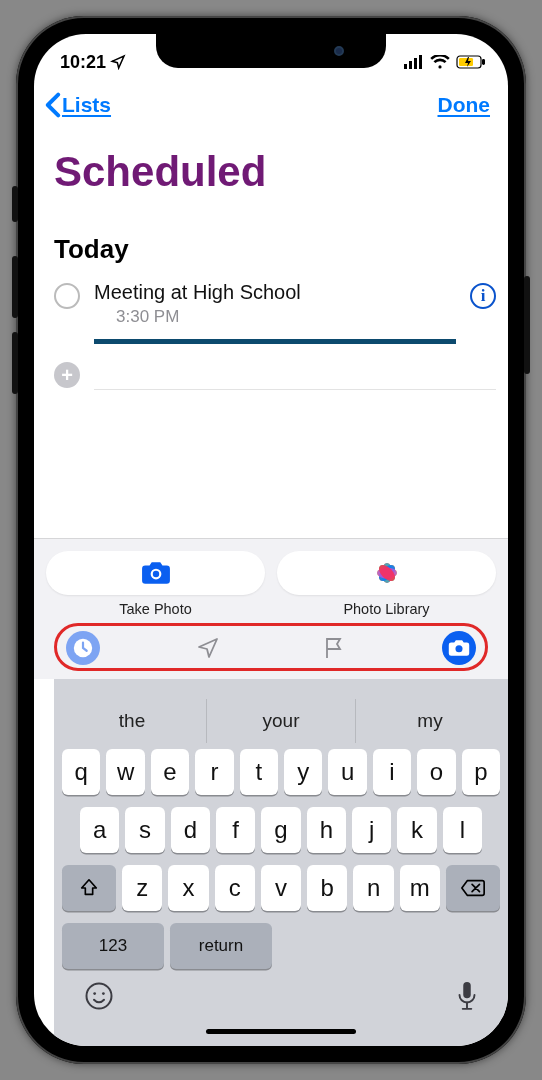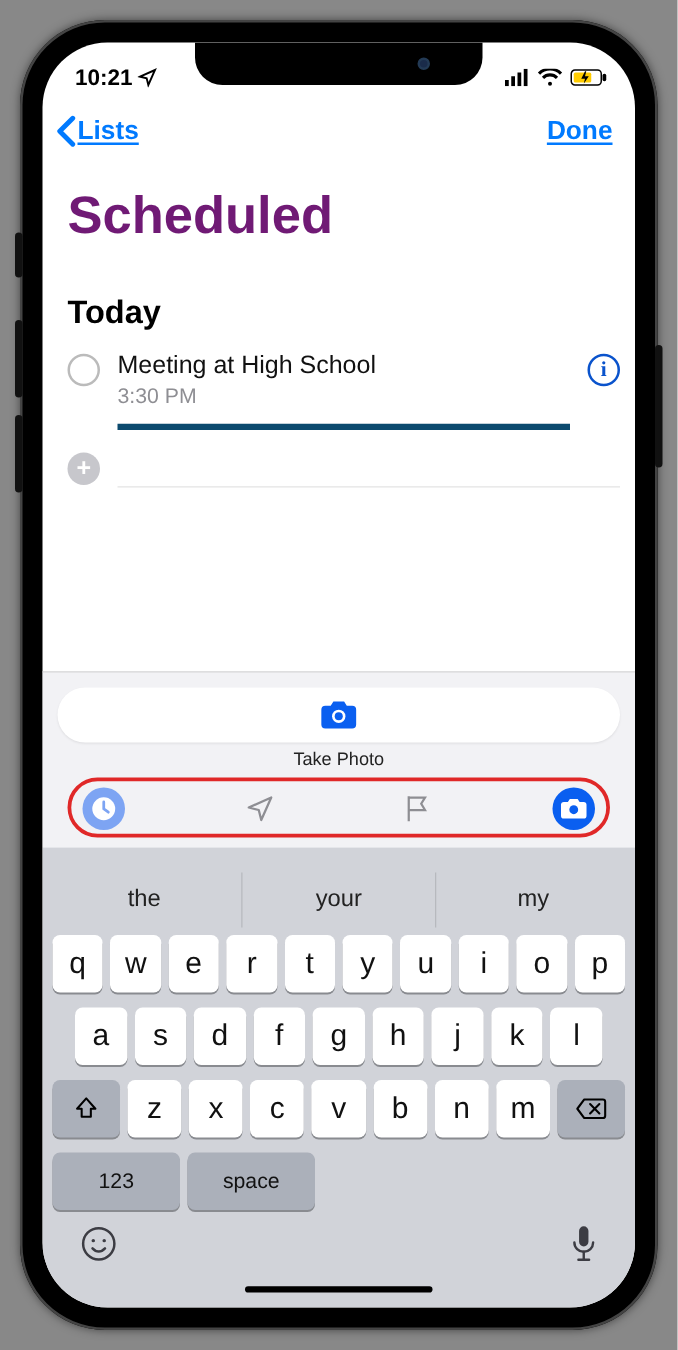--- a/index.html
+++ b/index.html
@@ -88,21 +88,21 @@
     }
     .complete-circle {
       width: 26px; height: 26px;
       border: 2px solid #bbb;
       border-radius: 50%;
       margin-top: 2px;
       flex-shrink: 0;
     }
     .reminder-body { flex: 1; border-bottom: 5px solid #0c4a6e; padding-bottom:12px;}
     .reminder-title { font-size: 20px; color: #111; }
-    .reminder-time { font-size: 17px; color: #8e8e93; margin-top: 3px; }
+    .reminder-time { font-size: 17px; color: #8e8e93; margin-top: 3px; margin-left: 22px; }
     .info-btn { width: 26px; height: 26px; border: 2px solid #0a53cc; color:#0a53cc; border-radius: 50%; display:flex; justify-content:center; align-items:center; font-weight:700; font-family: ui-serif, Georgia, serif; font-size:17px; margin-top:2px;}
     .add-row { display:flex; align-items:center; gap:14px; padding: 8px 12px 8px 20px;}
     .add-row .line { flex:1; border-bottom:1px solid #e3e3e3; height:30px; }
     .add-circle { width:26px; height:26px; background:#c7c7cc; border-radius:50%; display:flex; justify-content:center; align-items:center; color:#fff; font-weight:800; font-size:20px;}
     .spacer { flex: 1; }
 
     .attach-bar {
       background: #f2f2f5;
       border-top: 1px solid #d6d6d8;
       padding: 12px 12px 4px 12px;
@@ -124,21 +124,21 @@
     .tool-row::before {
       content:"";
       position:absolute;
       top:-4px; left:8px; right:8px; bottom:4px;
       border: 3px solid #e02828;
       border-radius: 26px;
       pointer-events: none;
     }
     .tool-btn { width:34px; height:34px; display:flex; justify-content:center; align-items:center; border-radius:17px;}
 
-    .keyboard { background: #d1d3d9; padding: 20px 4px 10px 4px; }
+    .keyboard { background: #d1d3d9; padding: 20px 4px 10px 4px; margin-left: 20px; }
     .sugg-row { display:flex; height:44px; }
     .sugg { flex:1; display:flex; justify-content:center; align-items:center; font-size:19px; color:#222; border-right:1px solid #b7b9be; }
     .sugg:last-child { border-right:none;}
     .key-row { display:flex; gap:6px; padding: 6px 4px; justify-content:center;}
     .key { background:#fff; border-radius:6px; box-shadow:0 1.5px 0 #898b90; height:46px; display:flex; justify-content:center; align-items:center; font-size:24px; color:#111; flex:1;}
     .row2 { padding-left:22px; padding-right:22px;}
     .row3 .key.shift, .row3 .key.del { flex: 0 0 54px; background:#abb0ba;}
     .bottom-row { display:flex; gap:6px; padding:6px 4px;}
     .bottom-row .key { font-size:17px;}
     .bottom-row .space { flex:3;}
@@ -220,20 +220,37 @@
         <div class="attach-item">
           <div class="attach-pill">
             <svg width="30" height="24" viewBox="0 0 28 22" fill="#0a5ff0">
                 <path d="M10 1l-2 3H4a3 3 0 00-3 3v11a3 3 0 003 3h20a3 3 0 003-3V7a3 3 0 00-3-3h-4l-2-3h-8z"></path>
                 <circle cx="14" cy="12" r="5" fill="#fff"></circle>
                 <circle cx="14" cy="12" r="3" fill="#0a5ff0"></circle>
               </svg>
           </div>
           <div class="attach-label">Take Photo</div>
         </div>
+        <div class="attach-item">
+          <div class="attach-pill">
+            <svg width="28" height="28" viewBox="0 0 28 28">
+                <g transform="translate(14 14)">
+                  <ellipse rx="5.5" ry="10" fill="#ff3b30" opacity=".85"></ellipse>
+                  <ellipse rx="5.5" ry="10" fill="#ff9500" opacity=".85" transform="rotate(45)"></ellipse>
+                  <ellipse rx="5.5" ry="10" fill="#ffcc00" opacity=".85" transform="rotate(90)"></ellipse>
+                  <ellipse rx="5.5" ry="10" fill="#34c759" opacity=".85" transform="rotate(135)"></ellipse>
+                  <ellipse rx="5.5" ry="10" fill="#30b0c7" opacity=".85" transform="rotate(180)"></ellipse>
+                  <ellipse rx="5.5" ry="10" fill="#007aff" opacity=".85" transform="rotate(225)"></ellipse>
+                  <ellipse rx="5.5" ry="10" fill="#af52de" opacity=".85" transform="rotate(270)"></ellipse>
+                  <ellipse rx="5.5" ry="10" fill="#ff2d55" opacity=".85" transform="rotate(315)"></ellipse>
+                </g>
+              </svg>
+          </div>
+          <div class="attach-label">Photo Library</div>
+        </div>
       </div>
 
       <div class="tool-row">
         <div class="tool-btn" style="background:#7da4f3;">
           <svg width="22" height="22" viewBox="0 0 24 24" fill="#fff">
               <circle cx="12" cy="12" r="10" fill="#fff"></circle>
               <path d="M12 6v6l4 3" stroke="#7da4f3" stroke-width="2.4" fill="none" stroke-linecap="round"></path>
             </svg>
         </div>
         <div class="tool-btn">
@@ -299,21 +316,21 @@
         <div class="key">m</div>
         <div class="key del">
           <svg width="26" height="20" viewBox="0 0 28 20" fill="none" stroke="#000" stroke-width="1.8" stroke-linejoin="round">
               <path d="M8 2h16a2 2 0 012 2v12a2 2 0 01-2 2H8l-6-8 6-8z"></path>
               <path d="M13 6l8 8M21 6l-8 8" stroke-linecap="round"></path>
             </svg>
         </div>
       </div>
       <div class="bottom-row">
         <div class="key num">123</div>
-        <div class="key ret">space</div>
+        <div class="key ret">return</div>
       </div>
       <div class="under-row">
         <div>
           <svg width="30" height="30" viewBox="0 0 24 24" fill="none" stroke="#3c3c43" stroke-width="1.6">
               <circle cx="12" cy="12" r="10"></circle>
               <circle cx="8.5" cy="10" r="1.1" fill="#3c3c43" stroke="none"></circle>
               <circle cx="15.5" cy="10" r="1.1" fill="#3c3c43" stroke="none"></circle>
               <path d="M8 15c1.2 1.3 2.6 2 4 2s2.8-.7 4-2" stroke-linecap="round"></path>
             </svg>
         </div>

